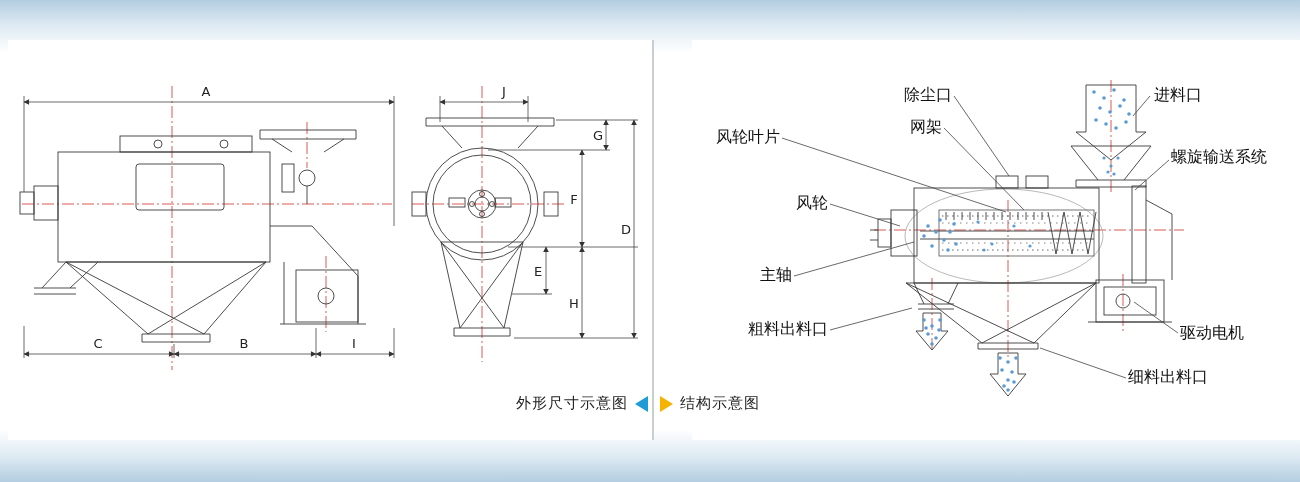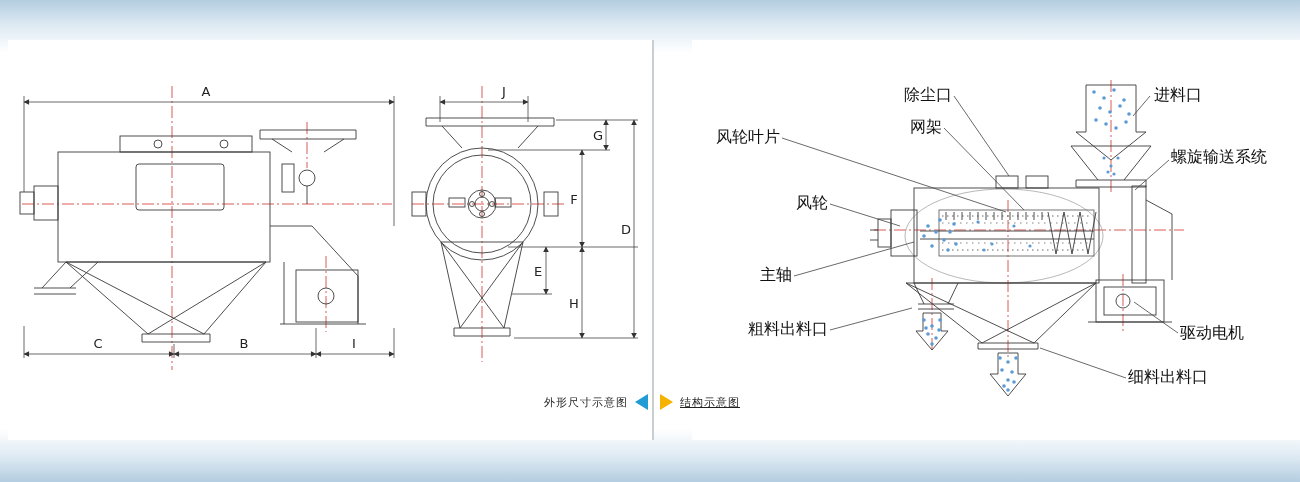--- a/index.html
+++ b/index.html
@@ -10,23 +10,23 @@
   }
   .panel{position:absolute;top:40px;height:400px;background:#ffffff;}
   .panel-left{left:8px;width:644px;}
   .panel-right{left:692px;width:636px;}
   .divider{position:absolute;top:40px;left:652px;width:2px;height:400px;background:#c9ced3;}
   svg{display:block;}
   svg text{font-family:"DejaVu Sans","Liberation Sans",sans-serif;}
   .dim-text{font-size:13px;fill:#222;}
   .cn-label{font-size:16px;fill:#111;}
   .caption{position:absolute;top:394px;display:flex;align-items:center;gap:7px;
-    font-size:11px;color:#222;letter-spacing:1px;}
+    font-size:15px;color:#222;letter-spacing:1px;}
   .caption-left{right:652px;}
-  .caption-right{left:660px;text-decoration:underline;}
+  .caption-right{left:660px;}
   .tri-left{width:0;height:0;border-top:8px solid transparent;border-bottom:8px solid transparent;
     border-right:13px solid #1f9cd6;}
   .tri-right{width:0;height:0;border-top:8px solid transparent;border-bottom:8px solid transparent;
     border-left:13px solid #f6b200;}
 </style>
 </head>
 <body>
 
 <div class="stage">
 

